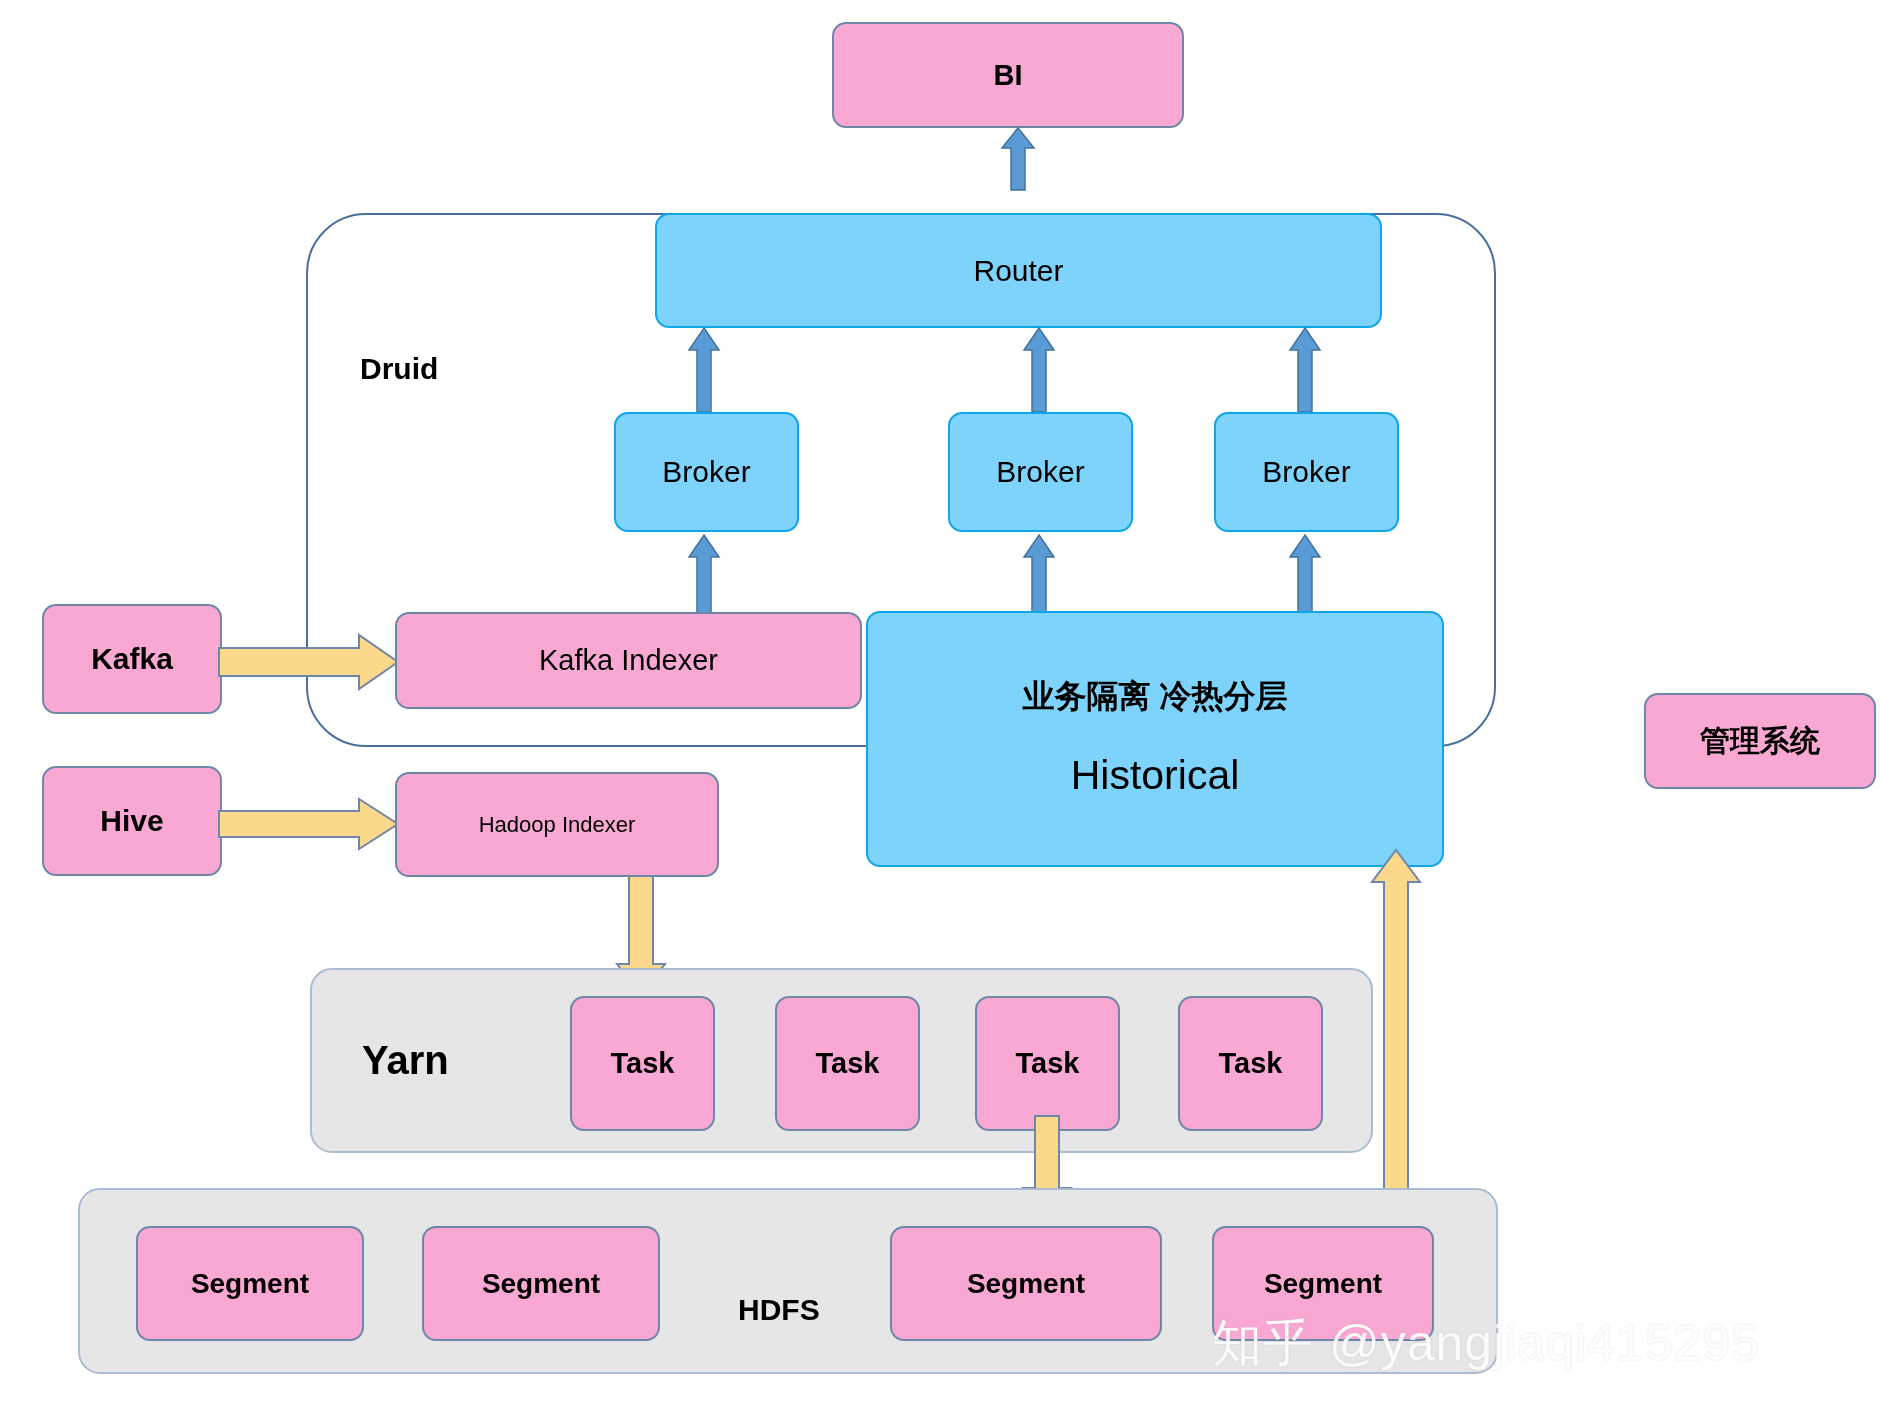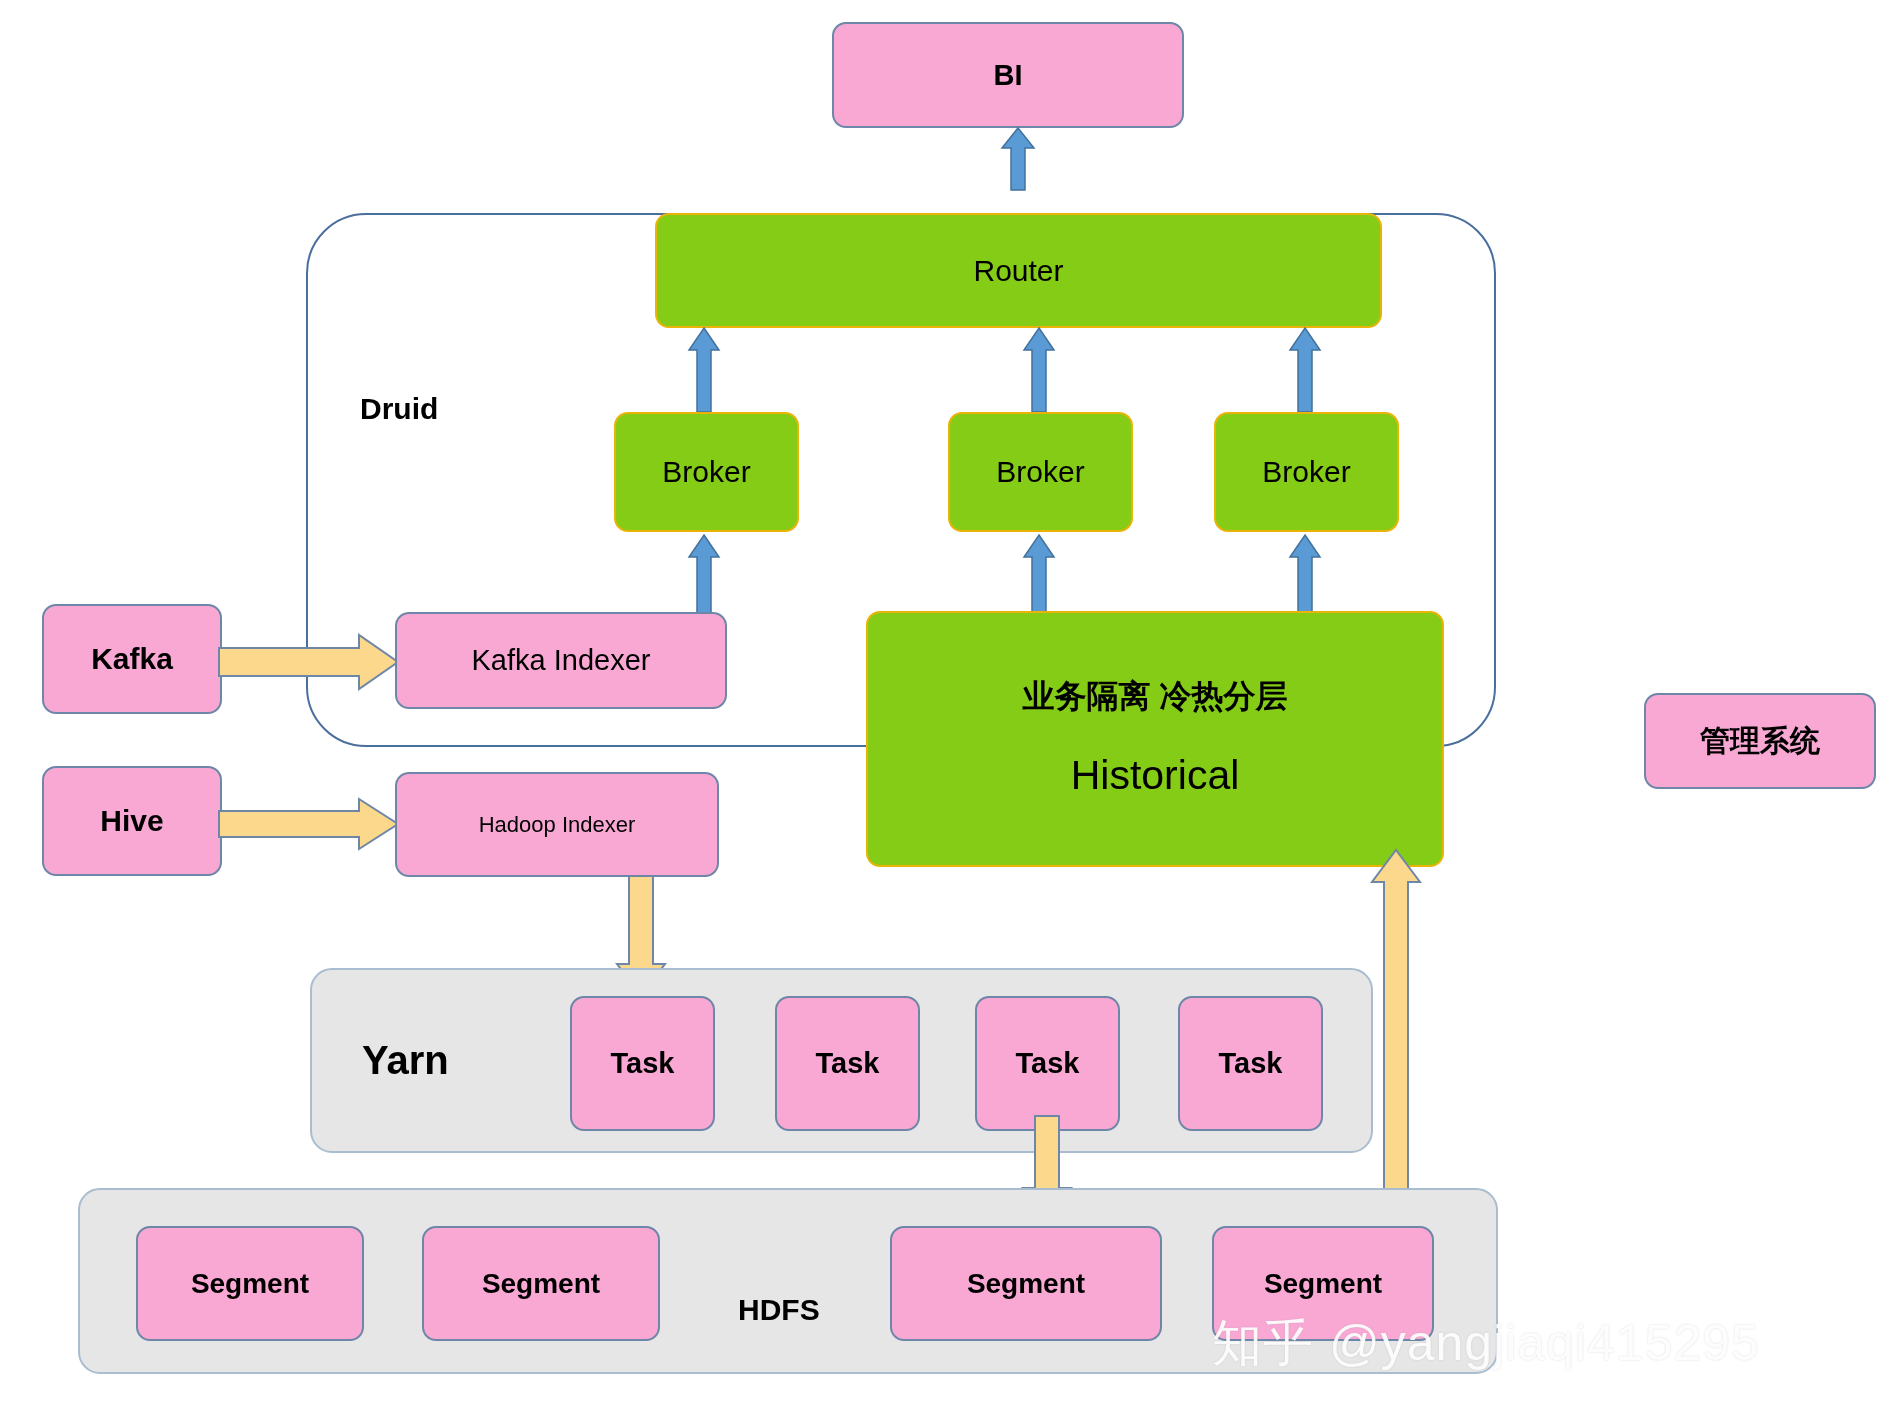--- a/index.html
+++ b/index.html
@@ -27,22 +27,22 @@
     text-align: center;
     color: #000000;
     line-height: 1.25;
   }
   .filled {
     background: #f9a8d4;
     border: 2px solid #6E86A8;
     border-radius: 14px;
   }
   .outlined {
-    background: #84cc16;
-    border: 2px solid #eab308;
+    background: #7dd3fc;
+    border: 2px solid #0ea5e9;
     border-radius: 14px;
   }
   .panel {
     background: #E7E6E6;
     border: 2px solid #A9BCD0;
     border-radius: 22px;
   }
   .container-outline {
     background: transparent;
     border: 2px solid #4A6F9C;
@@ -83,21 +83,21 @@
   </div>
 
   <div class="arrow" style="left:1000px; top:128px;">
     <svg width="36" height="62" viewBox="0 0 36 62">
       <polygon points="18,0 34,20 25,20 25,62 11,62 11,20 2,20" fill="#5B9BD5" stroke="#41719C" stroke-width="1.5"></polygon>
     </svg>
   </div>
 
   <div class="node container-outline" style="left:306px; top:213px; width:1190px; height:534px;"></div>
 
-  <div class="lbl-free" style="left:360px; top:352px; font-size:30px;margin-top:40px;">Druid</div>
+  <div class="lbl-free" style="left:360px; top:352px; font-size:30px;">Druid</div>
 
   <div class="node outlined" style="left:655px; top:213px; width:727px; height:115px; font-size:30px;">
     <span>Router</span>
   </div>
 
   <div class="arrow" style="left:687px; top:328px;">
     <svg width="34" height="84" viewBox="0 0 34 84">
       <polygon points="17,0 32,22 24,22 24,84 10,84 10,22 2,22" fill="#5B9BD5" stroke="#41719C" stroke-width="1.5"></polygon>
     </svg>
   </div>
@@ -150,21 +150,21 @@
       <polygon points="0,14 140,14 140,1 179,28 140,55 140,42 0,42" fill="#FBD88C" stroke="#6E86A8" stroke-width="2"></polygon>
     </svg>
   </div>
 
   <div class="arrow" style="left:219px; top:798px;">
     <svg width="180" height="52" viewBox="0 0 180 52">
       <polygon points="0,13 140,13 140,1 179,26 140,51 140,39 0,39" fill="#FBD88C" stroke="#6E86A8" stroke-width="2"></polygon>
     </svg>
   </div>
 
-  <div class="node filled" style="left:395px; top:612px; width:332px; height:97px; font-size:29px;">
+  <div class="node filled" style="left:395px; top:612px; width:467px; height:97px; font-size:29px;">
     <span>Kafka Indexer</span>
   </div>
   <div class="node filled" style="left:395px; top:772px; width:324px; height:105px; font-size:22px;">
     <span>Hadoop Indexer</span>
   </div>
 
   <div class="node outlined stack" style="left:866px; top:611px; width:578px; height:256px;">
     <span class="line1 bold" style="font-size:32px;">业务隔离 冷热分层</span>
     <span style="font-size:41px;">Historical</span>
   </div>

